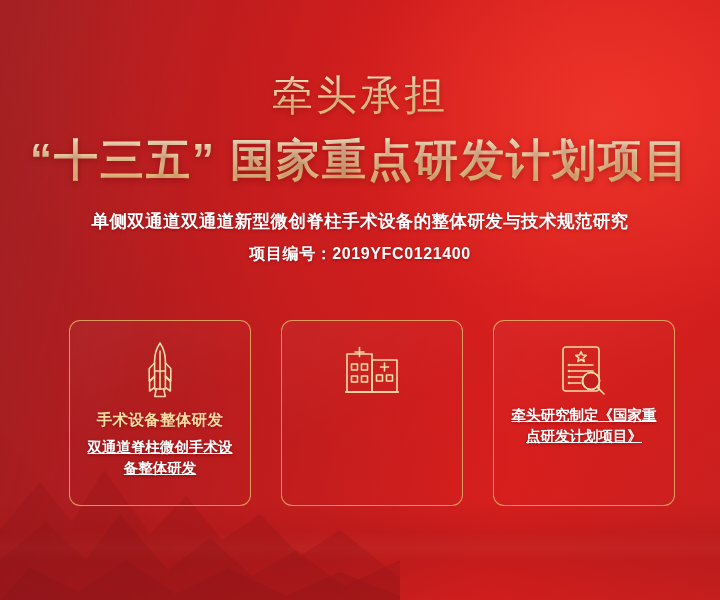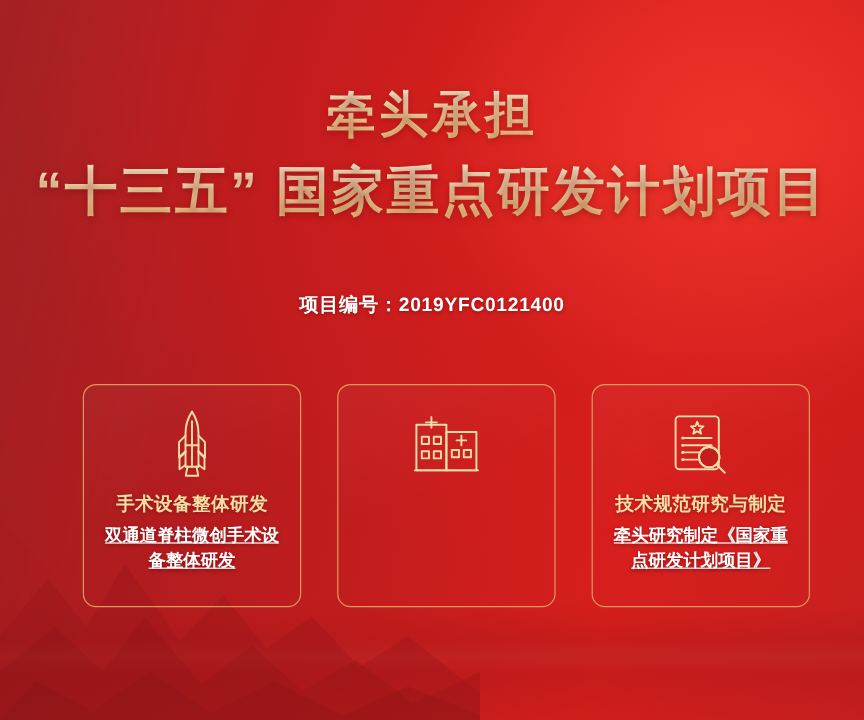--- a/index.html
+++ b/index.html
@@ -70,21 +70,21 @@
 
   
   .headline-wrap {
     position: absolute;
     left: 0; right: 0; top: 74px;
     text-align: center;
   }
   .title-main {
     font-size: 41px;
     line-height: 1.06;
-    font-weight: bold;
+    font-weight: normal;
     letter-spacing: 3px;
     color: #f8dfa6;
     background: linear-gradient(180deg, #fdf0cd 0%, #f7dca0 55%, #eec983 100%);
     -webkit-background-clip: text;
     background-clip: text;
     -webkit-text-fill-color: transparent;
     text-shadow: 0 2px 5px rgba(94,6,10,0.35);
     margin: 0;
   }
   .title-sub-big {
@@ -189,20 +189,21 @@
       <polygon points="0,190 0,150 46,112 86,150 120,104 168,160 210,128 252,166 296,140 344,176 400,150 400,190" fill="#7d1115" opacity="0.5"></polygon>
       <polygon points="0,190 30,158 78,182 126,150 176,184 228,158 286,186 340,162 400,186 400,190" fill="#6d0f13" opacity="0.45"></polygon>
     </svg>
   </div>
 
   <div class="headline-wrap">
     <div class="title-main">牵头承担</div>
     <div class="title-sub-big">“十三五” 国家重点研发计划项目</div>
   </div>
 
+  <div class="desc-line">单侧双通道双通道新型微创脊柱手术设备的整体研发与技术规范研究</div>
   <div class="proj-line">项目编号：2019YFC0121400</div>
 
   <div class="cards">
 
     <div class="card">
       <div class="card-icon">
         <svg width="34" height="58" viewBox="0 0 34 58" fill="none" stroke="#f2dca8" stroke-width="1.6" stroke-linejoin="round" stroke-linecap="round">
           <path d="M17 2 C13.4 7.5 11.6 13.5 11.6 20 L11.6 48 L22.4 48 L22.4 20 C22.4 13.5 20.6 7.5 17 2 Z"></path>
           <path d="M11.6 22 L6.2 27.5 L6.2 40 L11.6 35"></path>
           <path d="M22.4 22 L27.8 27.5 L27.8 40 L22.4 35"></path>
@@ -246,18 +247,17 @@
           <line x1="10" y1="39" x2="22" y2="39"></line>
           <circle cx="10" cy="21" r="1.3" fill="#f2dca8" stroke="none"></circle>
           <circle cx="10" cy="27" r="1.3" fill="#f2dca8" stroke="none"></circle>
           <circle cx="10" cy="33" r="1.3" fill="#f2dca8" stroke="none"></circle>
           <circle cx="10" cy="39" r="1.3" fill="#f2dca8" stroke="none"></circle>
           <circle cx="32" cy="37" r="8.5" fill="#c41d1d"></circle>
           <circle cx="32" cy="37" r="8.5"></circle>
           <line x1="38.4" y1="43.4" x2="45" y2="50"></line>
         </svg>
       </div>
-      <div class="card-title">技术规范研究与制定</div>
       <div class="card-desc">牵头研究制定《国家重点研发计划项目》</div>
     </div>
 
   </div>
 </div>
 
 </body></html>

